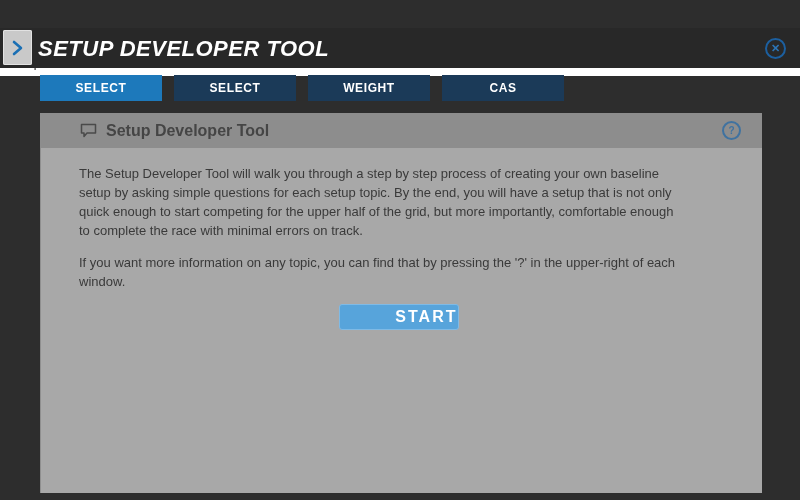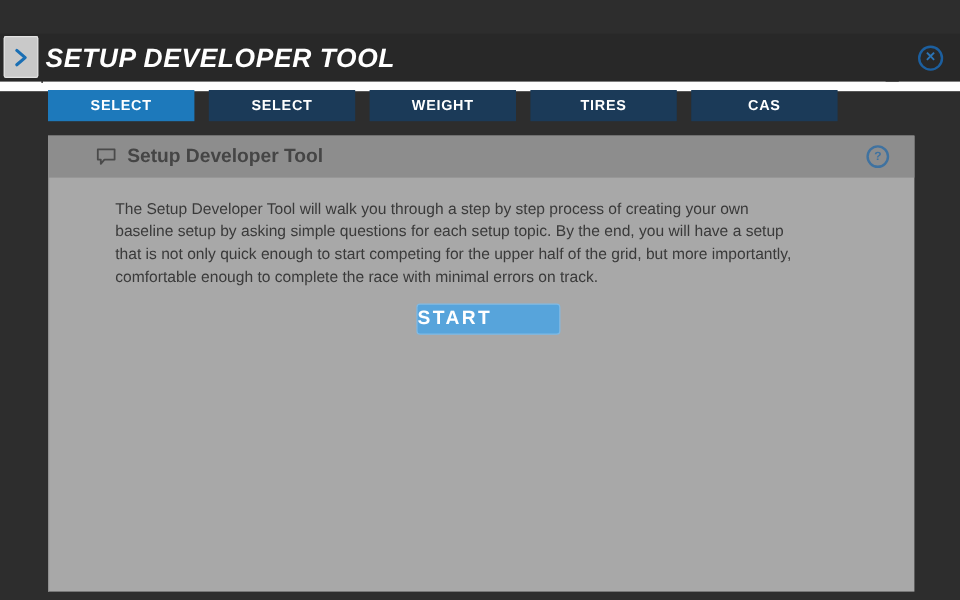--- a/index.html
+++ b/index.html
@@ -68,28 +68,28 @@
   }
   .bubble-icon{margin-left:40px;display:flex;}
   .panel-title{margin-left:9px;font-size:16px;font-weight:bold;color:#454545;}
   .help-btn{
     margin-left:auto;margin-right:21px;width:15px;height:15px;
     border:2px solid #3f72a0;border-radius:50%;
     color:#3f72a0;font-size:10px;font-weight:bold;
     display:flex;align-items:center;justify-content:center;line-height:1;
   }
   .panel-body{
-    padding:16px 86px 0 56px;font-size:13px;color:#3a3a3a;line-height:19px;
+    padding:16px 86px 0 39px;font-size:13px;color:#3a3a3a;line-height:19px;
   }
   .panel-body p{margin:0 0 13px;}
   .start-wrap{margin:10px -86px 0 -44px;text-align:center;}
   .start-btn{
     display:inline-block;width:120px;height:26px;line-height:24px;box-sizing:border-box;
     background:#57a4db;border:1px solid #7fbae5;border-radius:3px;
-    color:#ffffff;font-size:16px;font-weight:bold;letter-spacing:2px;text-align:left;
+    color:#ffffff;font-size:16px;font-weight:bold;letter-spacing:2px;text-align:right;
     cursor:default;
   }
 </style>
 </head>
 <body>
 
 <div class="titlebar">
   <span class="titlebar-title">SetupDev2021</span>
   <div class="win-controls">
     <div class="win-btn">
@@ -113,35 +113,35 @@
   <div class="app-title">SETUP DEVELOPER TOOL</div>
   <div class="header-close">
     <span>✕</span>
   </div>
 </div>
 
 <div class="tabs">
   <div class="tab active">SELECT</div>
   <div class="tab">SELECT</div>
   <div class="tab">WEIGHT</div>
-  <div class="tab">TIRES</div>
   <div class="tab">CAS</div>
 </div>
 
 <div class="panel">
   <div class="panel-header">
     <span class="bubble-icon">
       <svg width="17" height="15" viewBox="0 0 17 15">
         <path d="M1.5 1.5 h14 v8.5 h-8.5 l-3 3.5 v-3.5 h-2.5 z" fill="none" stroke="#4a4a4a" stroke-width="1.5" stroke-linejoin="round"></path>
       </svg>
     </span>
     <span class="panel-title">Setup Developer Tool</span>
     <div class="help-btn">
       <span>?</span>
     </div>
   </div>
   <div class="panel-body">
     <p>The Setup Developer Tool will walk you through a step by step process of creating your own baseline setup by asking simple questions for each setup topic. By the end, you will have a setup that is not only quick enough to start competing for the upper half of the grid, but more importantly, comfortable enough to complete the race with minimal errors on track.</p>
+    <p>If you want more information on any topic, you can find that by pressing the '?' in the upper-right of each window.</p>
     <div class="start-wrap">
       <span class="start-btn">START</span>
     </div>
   </div>
 </div>
 
 </body></html>

